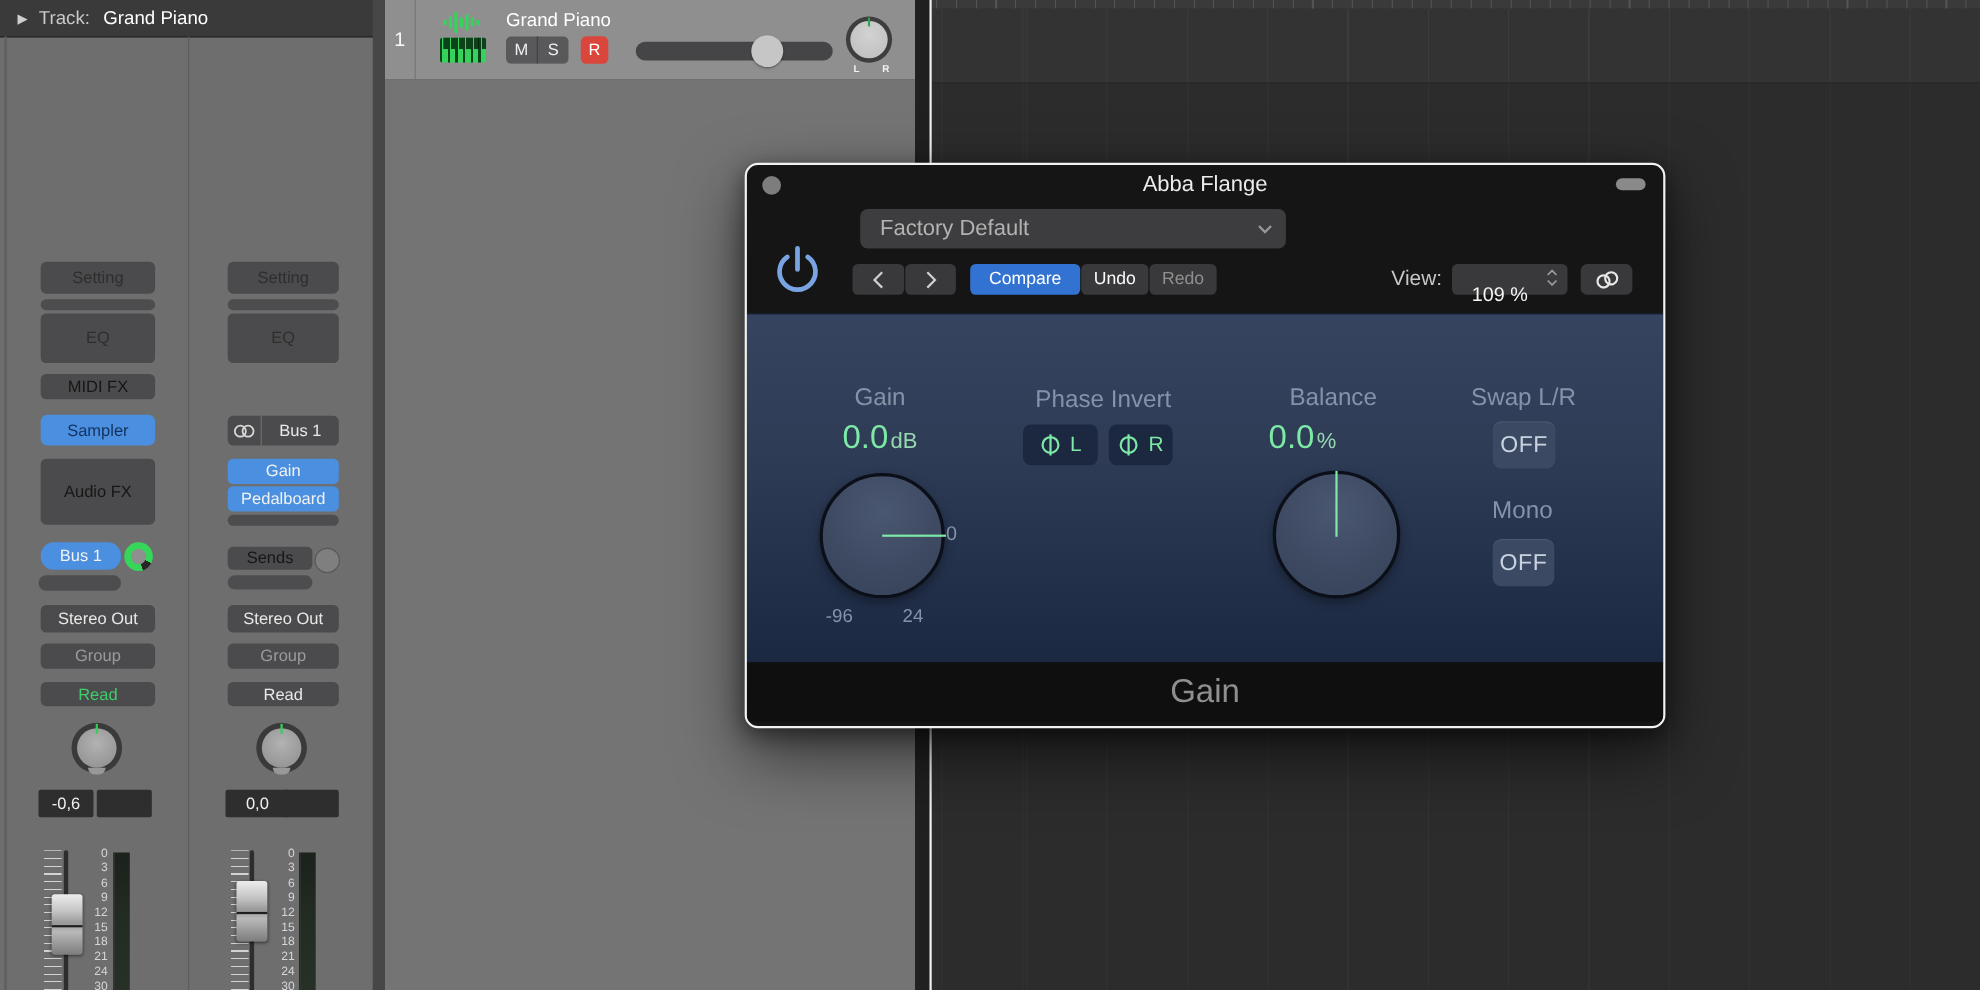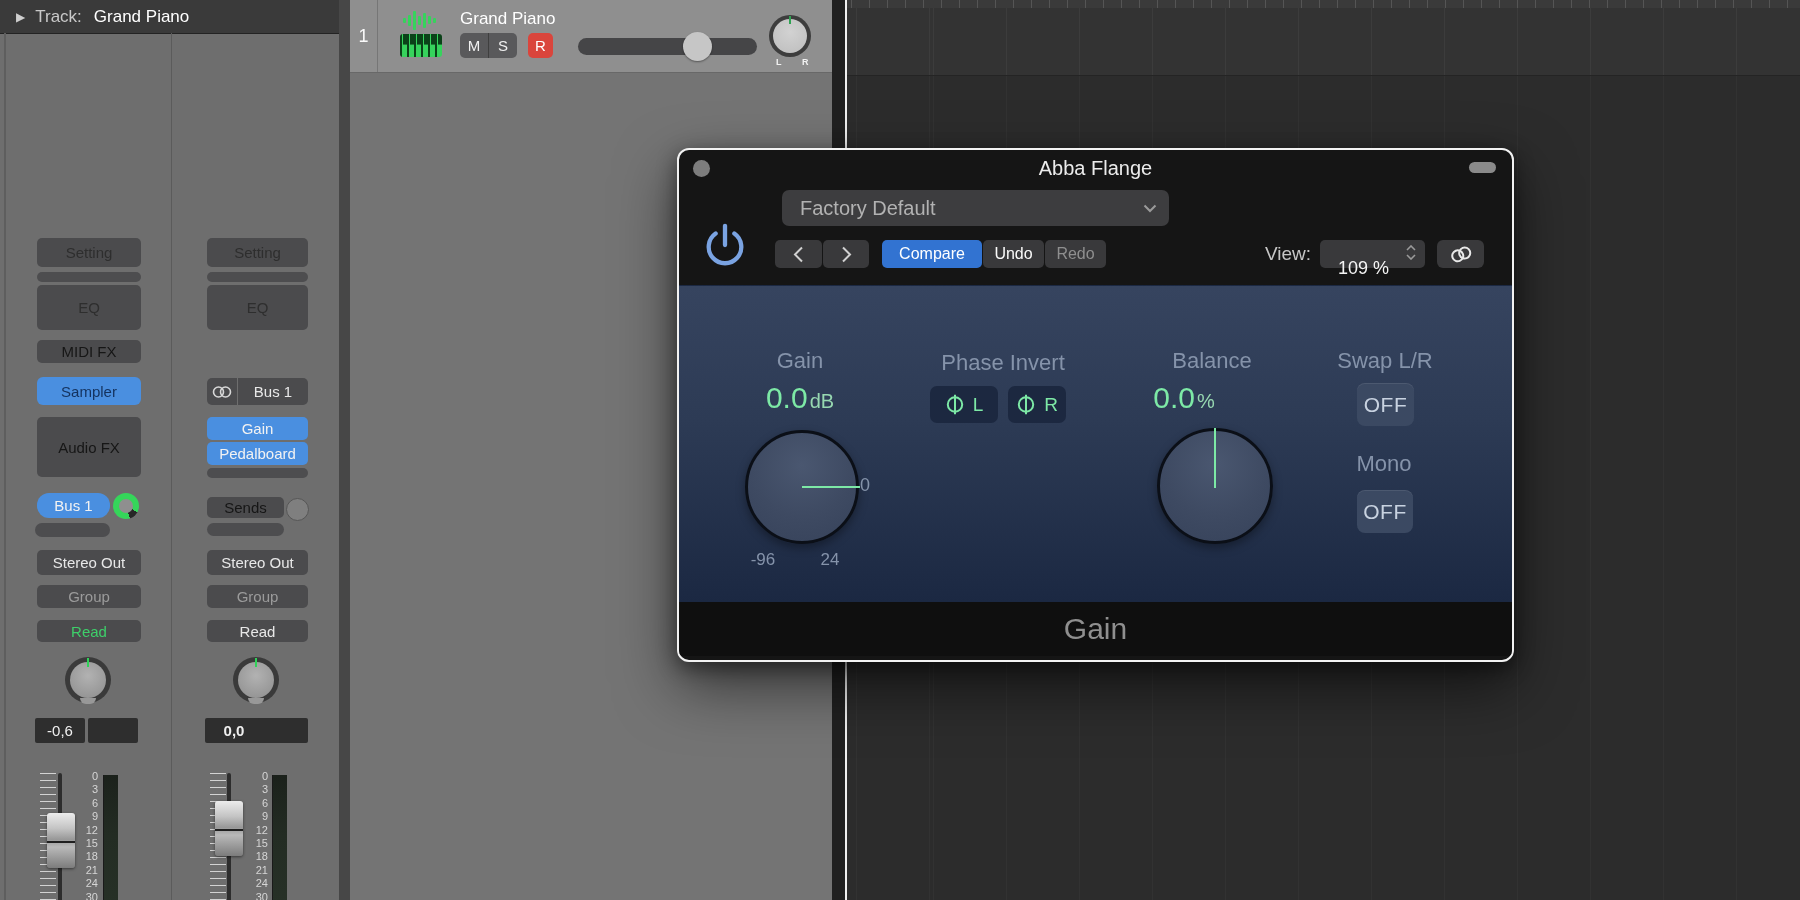--- a/index.html
+++ b/index.html
@@ -203,21 +203,21 @@
     <div class="mknob" style="left:111px;top:455px;"></div>
     <div class="bar" style="left:32px;top:480px;width:77px;height:13px;border-radius:7px;"></div>
     <div class="btn t-light" style="left:32px;top:507px;width:101px;height:25px;">Stereo Out</div>
     <div class="btn t-dim" style="left:32px;top:542px;width:101px;height:23px;">Group</div>
     <div class="btn t-light" style="left:32px;top:577px;width:101px;height:22px;">Read</div>
     <div class="pan" style="left:58px;top:614px;">
         <i></i>
         <b></b>
         <s></s>
       </div>
-    <div class="vbox" style="left:30px;top:675px;width:58px;font-weight:bold;">0,0</div>
+    <div class="vbox" style="left:30px;top:675px;width:58px;">0,0</div>
     <div class="vbox" style="left:83px;top:675px;width:50px;"></div>
     <div class="ticks" style="left:35px;top:730px;height:137px;"></div>
     <div class="ftrack" style="left:52px;top:730px;height:137px;"></div>
     <div class="fcap" style="left:40px;top:758px;"></div>
     <div class="scale" style="left:63px;top:727px;">
       <span>0</span>
         <span>3</span>
         <span>6</span>
         <span>9</span>
         <span>12</span>

